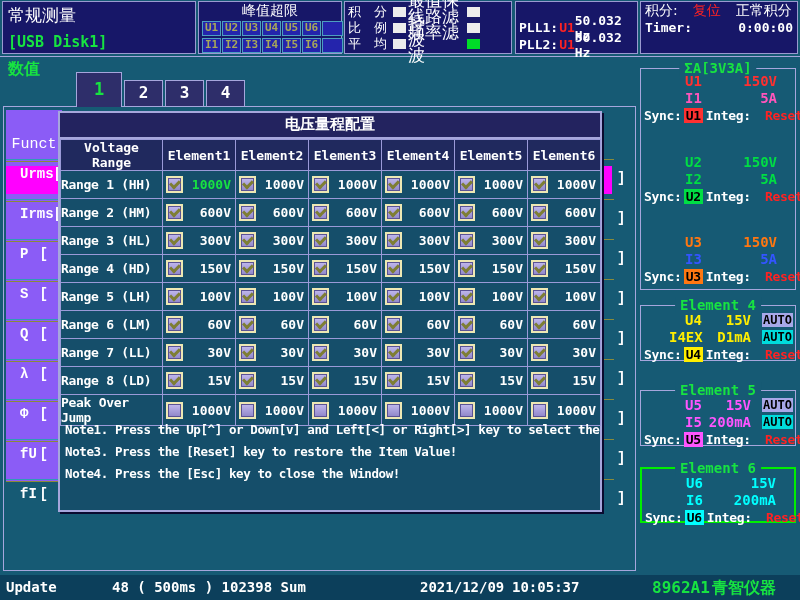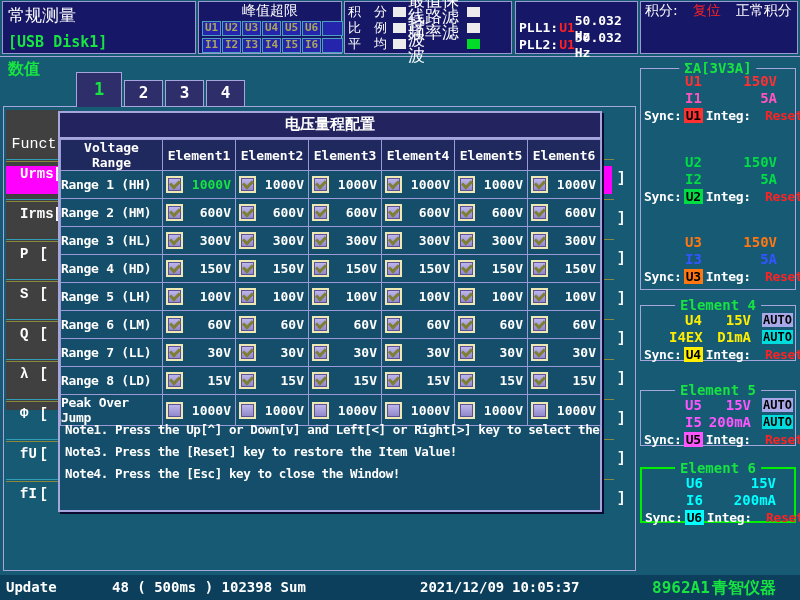--- a/index.html
+++ b/index.html
@@ -33,21 +33,21 @@
 .irow{display:flex;align-items:center;height:17px;color:#fff}
 .irow.c1{font-size:14px}
 #integ-state{color:var(--alert-red);margin:0 15px}
 .irow.mono2{font:bold 13px "DejaVu Sans Mono",monospace}
 .rt{margin-left:auto}
 
 #page-label{position:absolute;left:8px;top:59px;color:var(--accent-green);font-weight:bold;font-size:16px}
 #content{position:absolute;left:3px;top:106px;width:633px;height:465px;border:1px solid #A6A6DC}
 .tab{position:absolute;background:#2E2E6A;border:1px solid #A6A6DC;border-bottom:none;color:#fff;font:bold 16px "DejaVu Sans Mono",monospace;text-align:center;z-index:5}
 .tab.active{color:var(--accent-green);font-size:17px}
-#func-panel{position:absolute;left:6px;top:110px;width:56px;height:300px;background:#404040;z-index:2}
+#func-panel{position:absolute;left:6px;top:110px;width:56px;height:372px;background:#8b5cf6;z-index:2}
 #func-header{position:absolute;top:26px;left:0;width:100%;text-align:center;color:#fff;font:15px "Liberation Mono",monospace}
 .fsep{position:absolute;left:0;right:0;height:3px;border-top:1px solid #2F9DB5;border-bottom:1px solid #8A8A3A}
 .frow{position:absolute;left:0;width:56px;height:28px;display:flex;justify-content:space-between;align-items:flex-start;padding:0 14px;color:#fff;font:bold 14px "Liberation Mono",monospace}
 .frow.hl{background:var(--highlight-magenta)}
 #hl-strip{position:absolute;left:62px;top:166px;width:550px;height:28px;background:var(--highlight-magenta);z-index:1}
 #right-margin{position:absolute;left:602px;top:106px;width:33px;height:465px;z-index:1}
 .rsep{position:absolute;left:1px;width:11px;height:2px;border-top:1px solid #8A8A3A}
 .rbr{position:absolute;left:15px;color:#fff;font:bold 14px "Liberation Mono",monospace}
 
 #dialog{position:absolute;left:58px;top:111px;width:544px;height:401px;background:#154E6A;border:2px solid #A6A6DC;box-shadow:2px 2px 0 #0A0A30;z-index:10}
@@ -149,20 +149,24 @@
             <span class="psrc">U1</span>
 <span class="pfreq">50.032 Hz</span>
           </div>
         </div>
     </div>
     <div class="panel" id="p-integ">
       <div class="irow c1">
         <span class="wlab">积分:</span>
         <span id="integ-state">复位</span>
         <span class="wlab">正常积分</span>
+      </div>
+      <div class="irow mono2">
+        <span>Timer:</span>
+        <span class="rt">0:00:00</span>
       </div>
     </div>
   </div>
 
   <div id="page-label">数值</div>
   <div id="tabs">
       <div class="tab active" style="left:76px;width:46px;top:72px;height:35px;line-height:33px">1</div>
       <div class="tab" style="left:124px;width:39px;top:80px;height:26px;line-height:24px">2</div>
       <div class="tab" style="left:165px;width:39px;top:80px;height:26px;line-height:24px">3</div>
       <div class="tab" style="left:206px;width:39px;top:80px;height:26px;line-height:24px">4</div>

